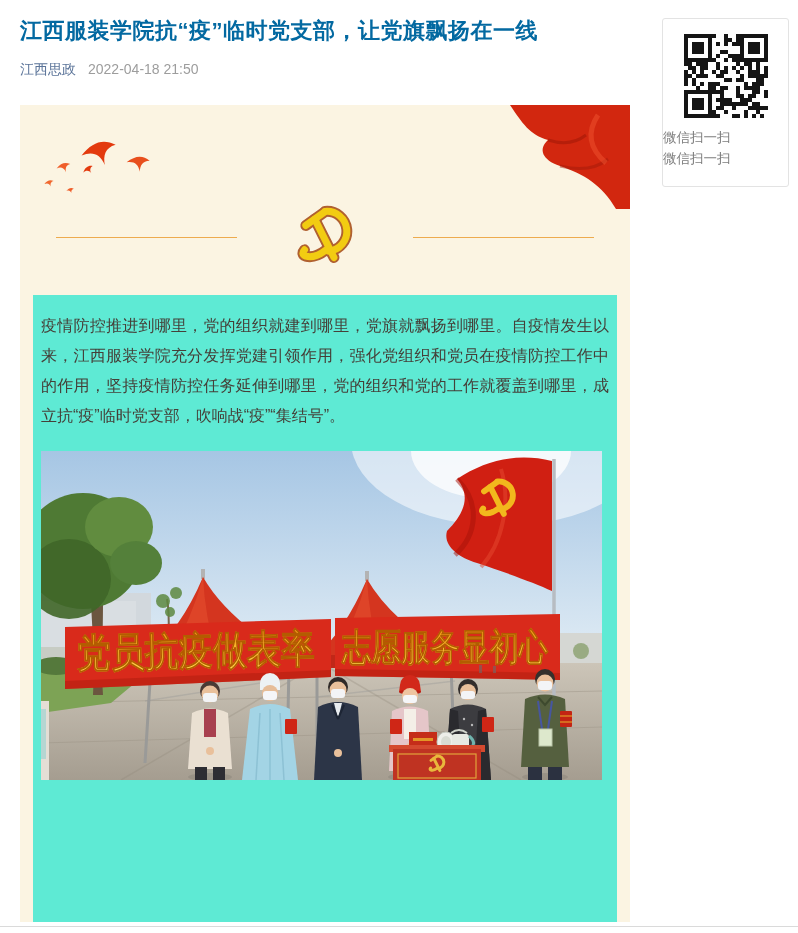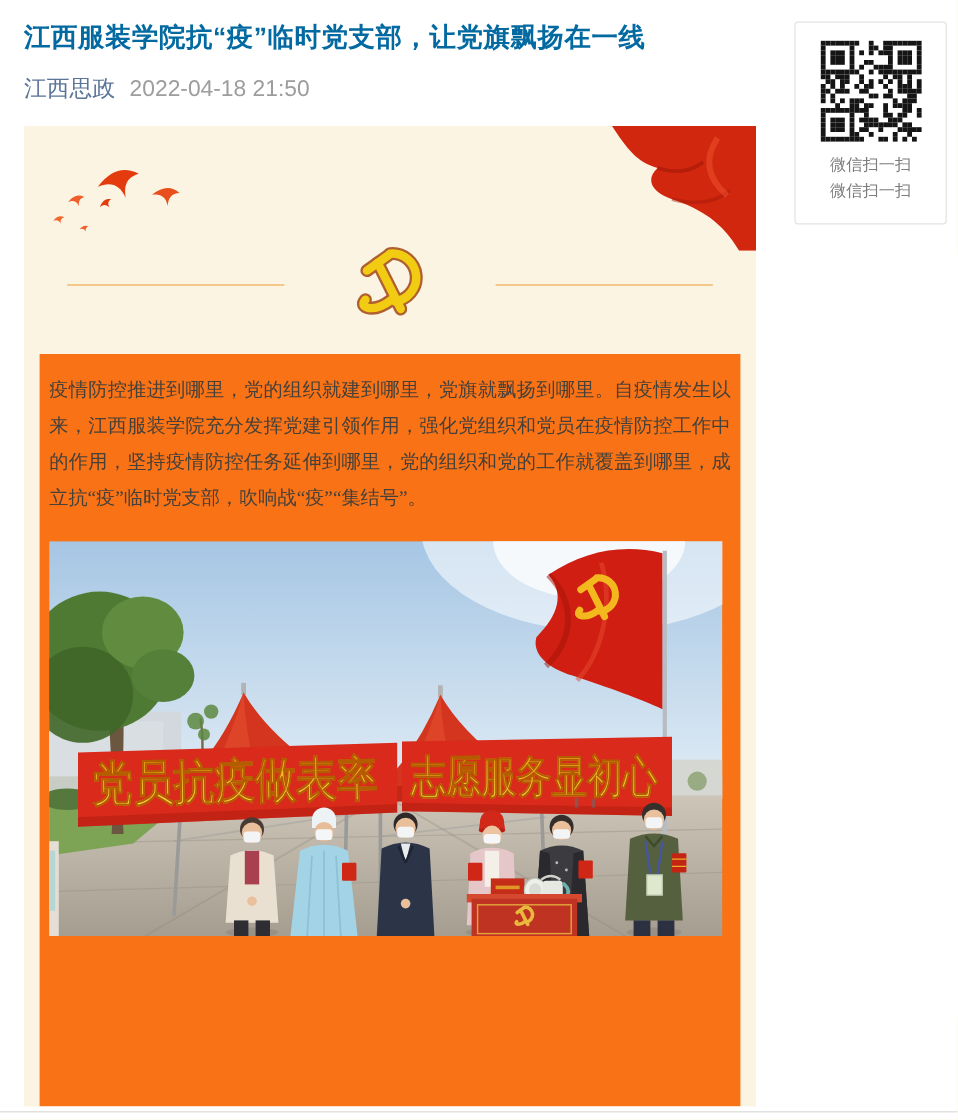--- a/index.html
+++ b/index.html
@@ -6,28 +6,27 @@
   body{
     width:798px;height:933px;position:relative;overflow:hidden;
     background:#ffffff;
     font-family:"Liberation Sans","DejaVu Sans",sans-serif;
   }
   
   .page-title{
     position:absolute;left:20px;top:16px;width:625px;
     font-size:22px;font-weight:bold;color:#0369a1;line-height:30px;letter-spacing:.5px;
   }
-  .meta-row{position:absolute;left:20px;top:61px;font-size:19px;}
+  .meta-row{position:absolute;left:20px;top:61px;font-size:14px;}
   .author{color:#5b7499;cursor:pointer;}
   .pub-date{color:#9d9d9d;margin-left:12px;}
   
   .qr-panel{
     position:absolute;left:662px;top:18px;width:127px;height:169px;
     box-sizing:border-box;border:1px solid #e3e3e3;border-radius:3px;background:#fff;
-    text-align:center;
   }
   .qr-grid{
     width:84px;height:84px;margin:15px auto 9px;
     display:grid;grid-template-columns:repeat(21,4px);grid-template-rows:repeat(21,4px);
   }
   .qr-grid i{display:block;}
   .qr-grid i.d{background:#151515;}
   .qr-caption{font-size:13.5px;color:#7d7d7d;line-height:21px;margin:0;}
   
   .article-card{
@@ -37,21 +36,21 @@
   .doves{position:absolute;left:20px;top:26px;width:130px;height:82px;}
   .ribbon{position:absolute;right:0;top:0;width:128px;height:104px;}
   .emblem-row{
     position:absolute;left:0;right:0;top:97px;height:70px;
     display:flex;align-items:center;padding:0 36px;
   }
   .emblem-row .rule{flex:1;height:0;border-top:1px solid #edab4e;}
   .emblem-row svg{width:64px;height:64px;margin:0 56px;flex:0 0 auto;}
   .inner-block{
     position:absolute;left:13px;top:190px;width:584px;height:627px;
-    background:#f97316;box-sizing:border-box;padding:16px 8px 0;font-family:Liberation Serif, serif;
+    background:#5eead4;box-sizing:border-box;padding:16px 8px 0;
   }
   .inner-block p{
     margin:0 0 20px;font-size:16px;line-height:30px;color:#454039;
     text-align:justify;
   }
   .inner-block p.last{margin-bottom:8px;}
   .article-photo{display:block;width:561px;height:329px;}
   .photo-banner-text{font-weight:bold;}
   
   .bottom-edge{position:absolute;left:0;top:926px;width:798px;height:0;border-top:1px solid #dadada;}

